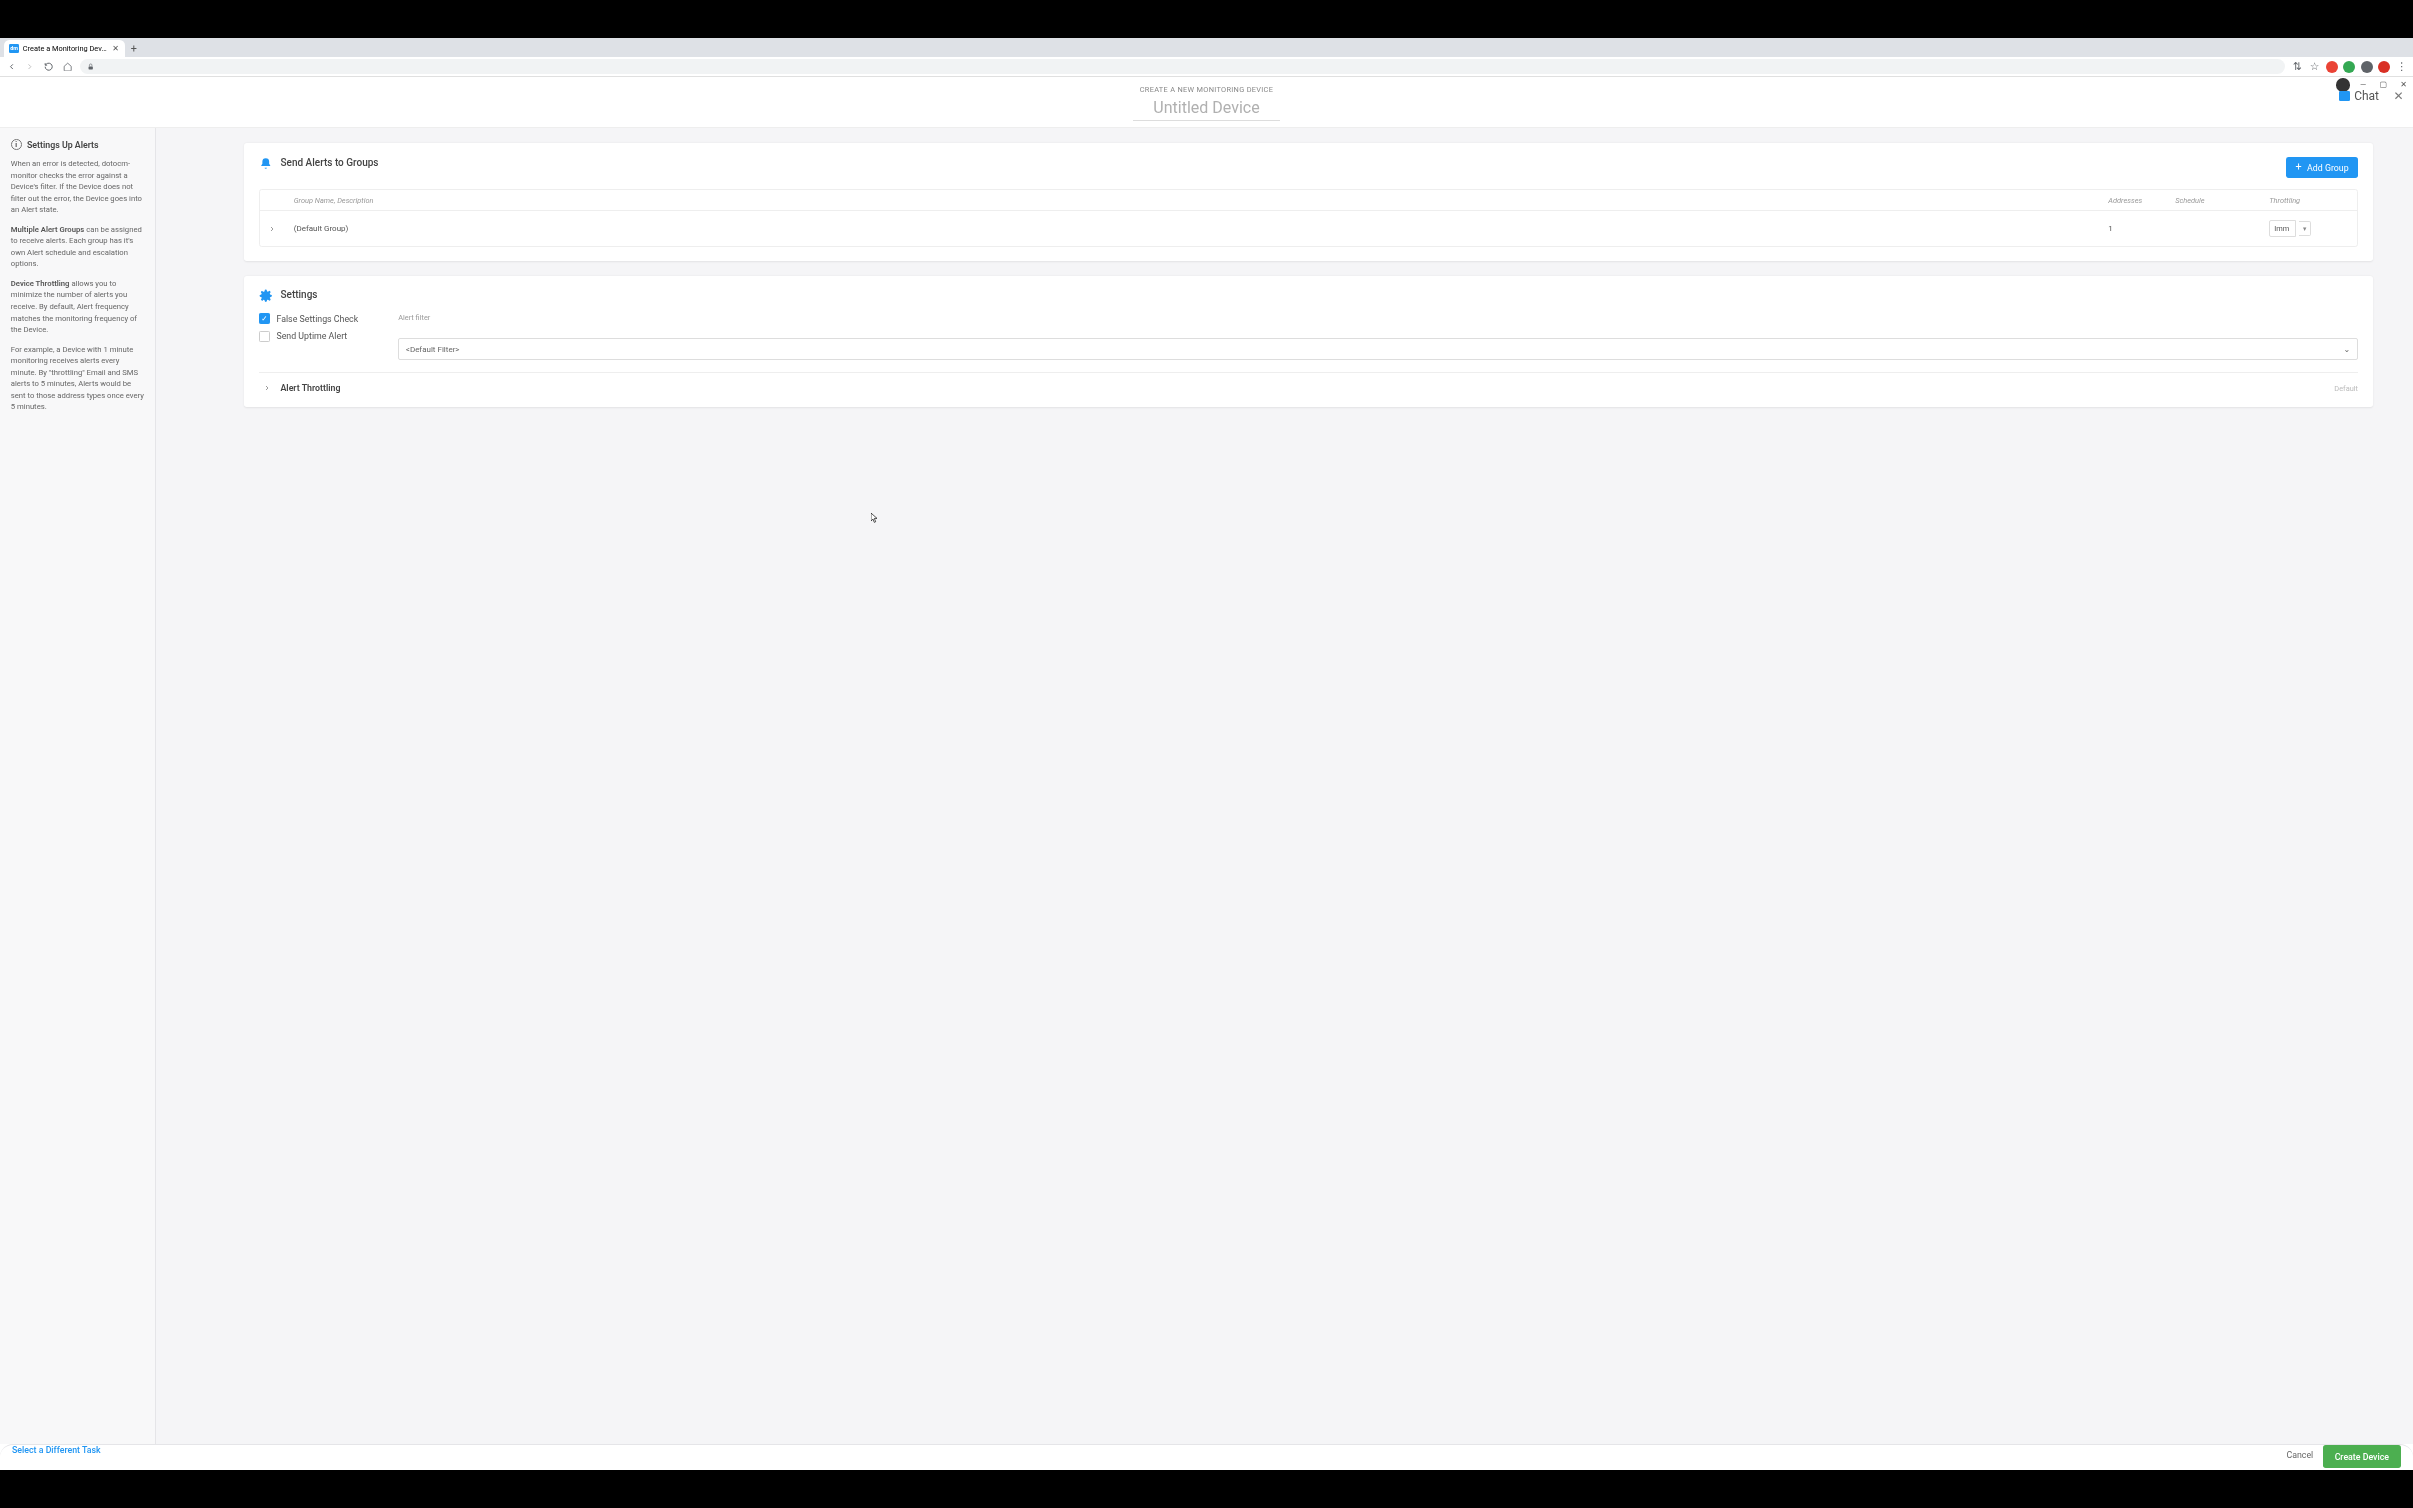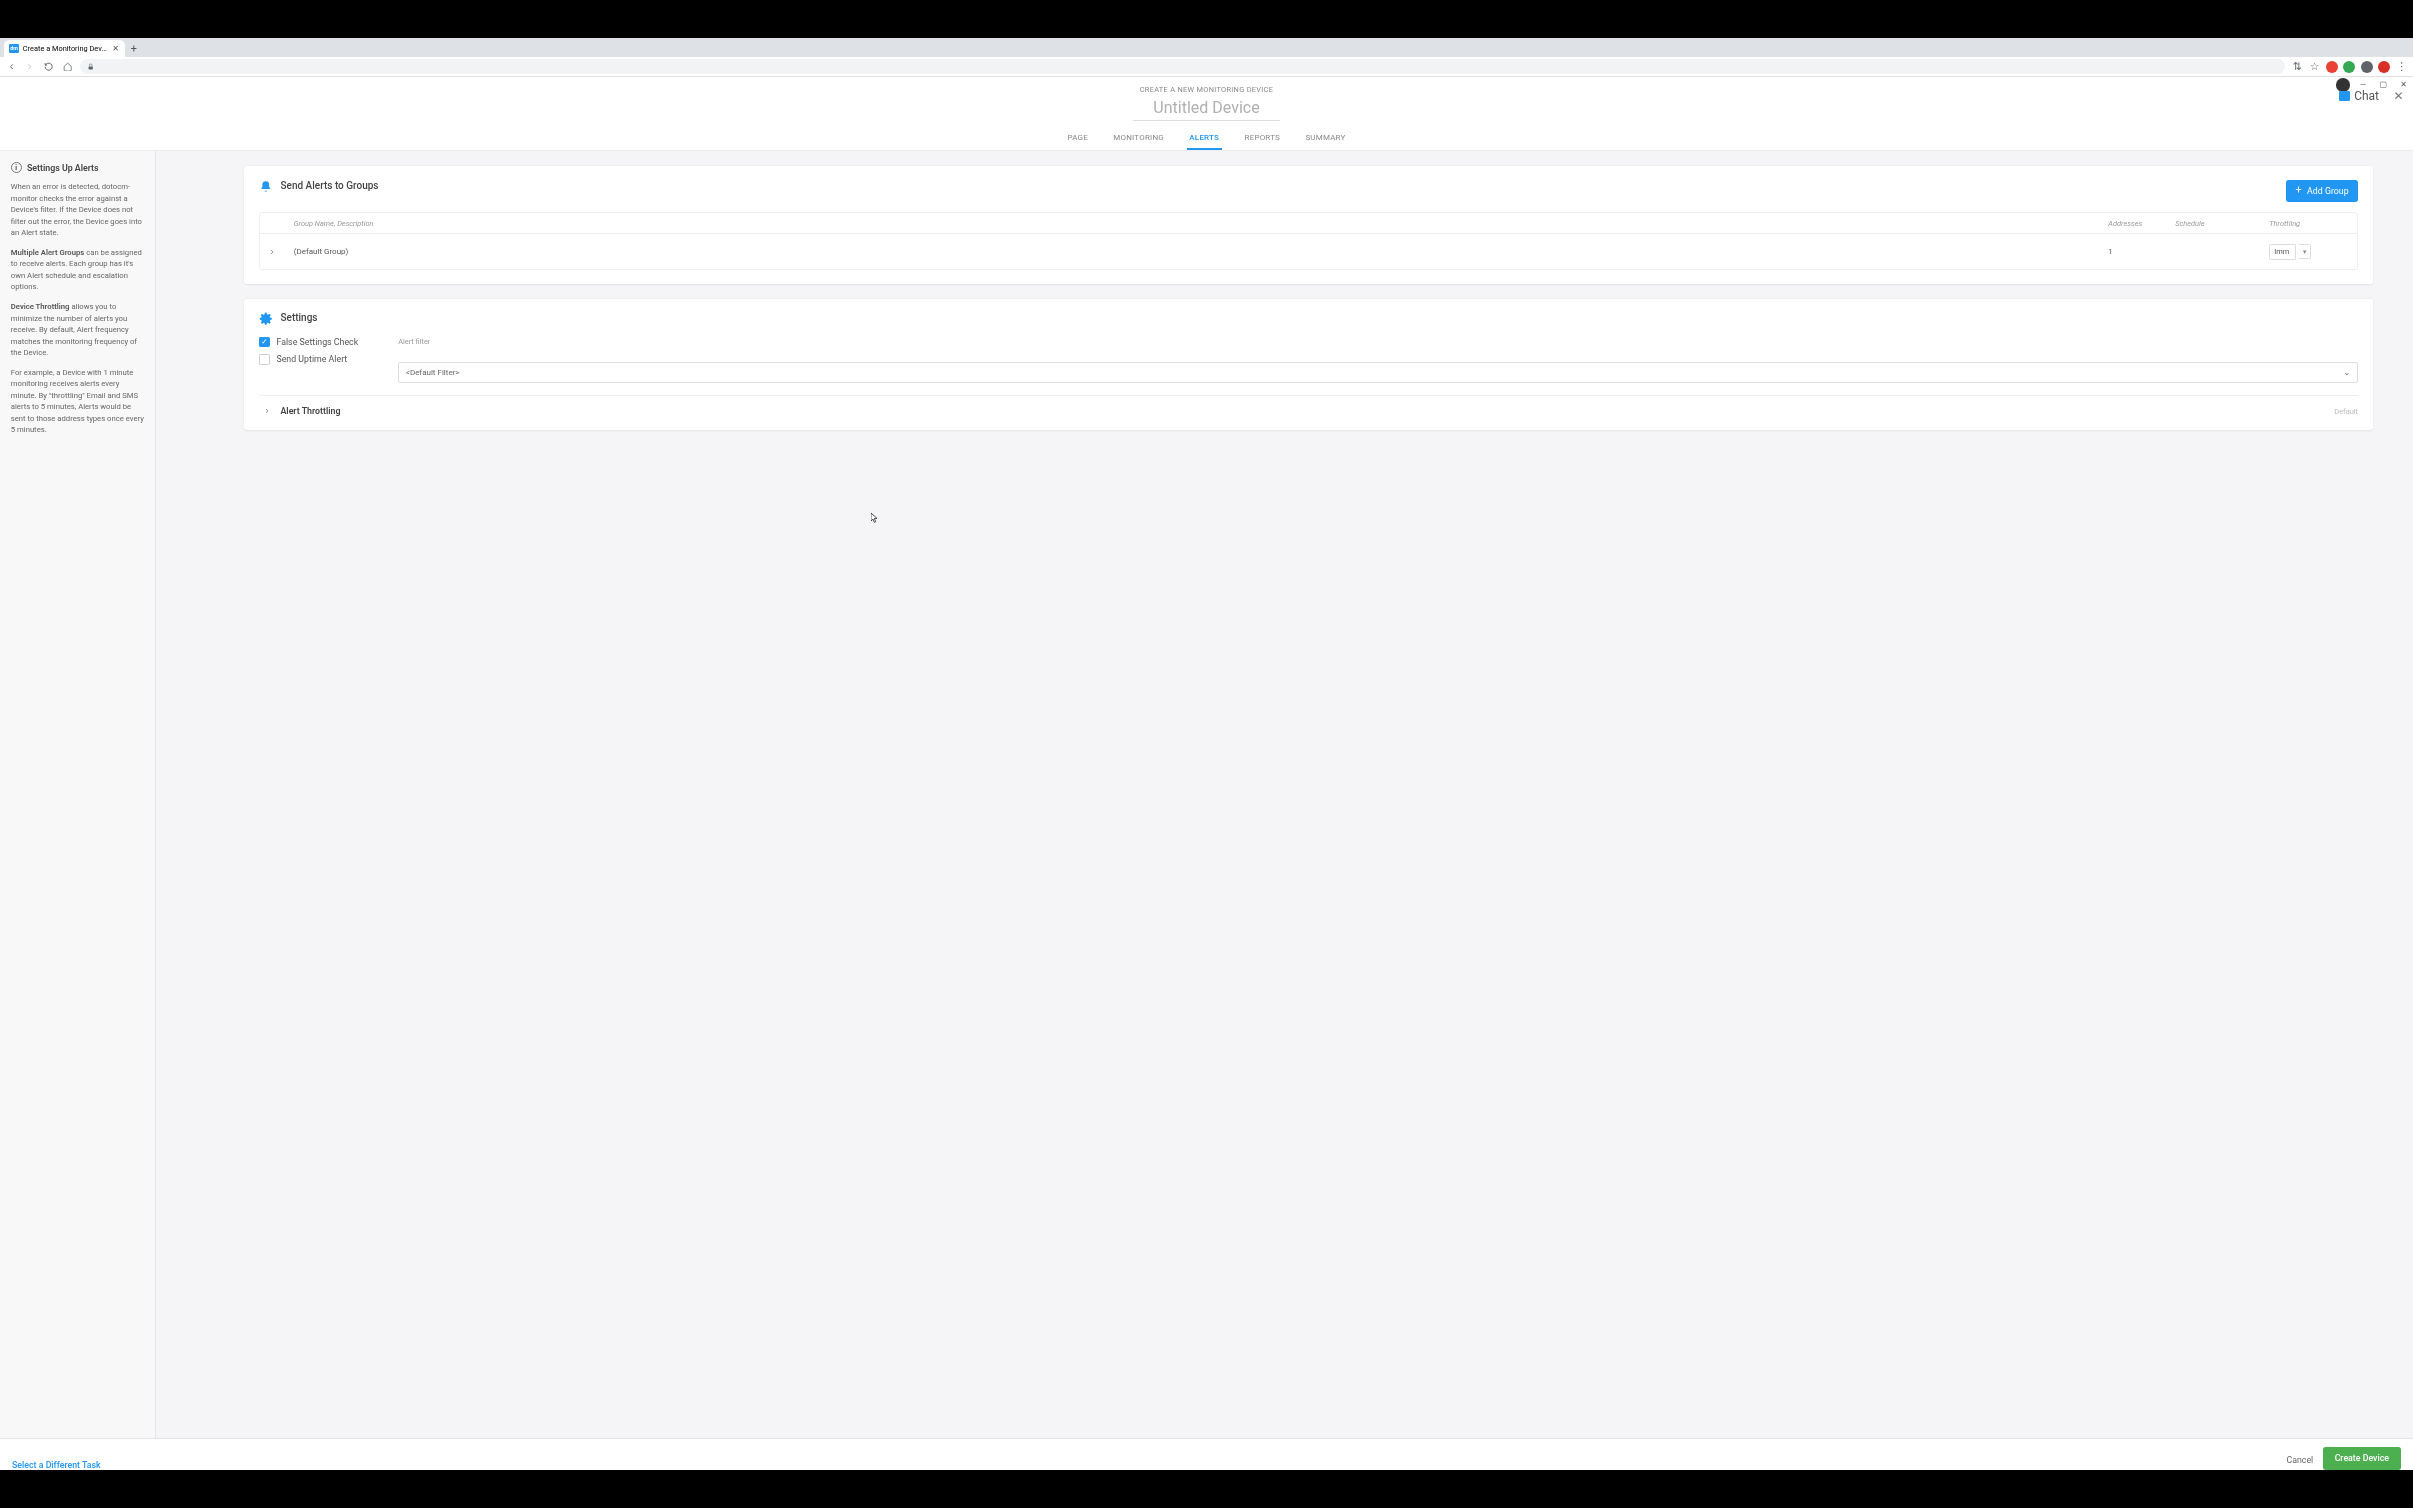--- a/index.html
+++ b/index.html
@@ -69,21 +69,21 @@
 .filter-col { flex:1;}
 .filter-col label{font-size:7.4px;color:#999;display:block;margin-bottom:16px;}
 .select { border:0.7px solid #ddd;border-radius:2px;padding:5.4px 6.7px;font-size:8px;color:#666;display:flex;justify-content:space-between;align-items:center;cursor:pointer;gap:40px;}
 
 .throttle-row { border-top:0.7px solid #eee;margin-top:12px;padding-top:9.4px;display:flex;align-items:center;gap:8px;}
 .throttle-row .chev{margin-left:2.7px;}
 .throttle-row h4{font-size:8.8px;font-weight:600;color:#444;}
 .throttle-row .badge{margin-left:auto;font-size:7.4px;color:#bbb;}
 
 
-.footer { height:32px;border-top:0.7px solid #e5e5e8;background:#fff;display:flex;align-items:flex-end;padding:0 12px;}
+.footer { height:26px;border-top:0.7px solid #e5e5e8;background:#fff;display:flex;align-items:flex-start;padding:0 12px;border-radius:17px;}
 .footer .link{color:#2196f3;font-size:8.8px;font-weight:500;cursor:pointer;}
 .footer .spacer{flex:1;}
 .footer .cancel{background:none;border:none;color:#666;font-size:8.8px;padding:5.4px 9.4px;cursor:pointer;}
 .footer .create{background:#4caf50;color:#fff;border:none;border-radius:2.7px;padding:6.7px 12px;font-size:8.8px;font-weight:500;cursor:pointer;}
 
 .cursor { position:absolute; width:8px;height:10.8px; pointer-events:none;}
 svg{display:block;}
 </style>
 </head>
 <body>
@@ -145,27 +145,20 @@
   </div>
 
   <div class="app-header">
     <div class="subtitle">CREATE A NEW MONITORING DEVICE</div>
     <div class="device-name">Untitled Device</div>
     <div class="chat-btn">
       <span class="chat-ico"></span>
       <span>Chat</span>
     </div>
     <div class="close-panel">✕</div>
-    <div class="tabs-row" id="tabs-row">
-        <div class="tabitem">PAGE</div>
-        <div class="tabitem">MONITORING</div>
-        <div class="tabitem active">ALERTS</div>
-        <div class="tabitem">REPORTS</div>
-        <div class="tabitem">SUMMARY</div>
-      </div>
   </div>
 
   <div class="body-area">
     <div class="sidebar">
       <h4>
         <span class="info-ico">i</span>
         <span>Settings Up Alerts</span>
       </h4>
       <p>When an error is detected, dotocm-monitor checks the error against a Device's filter. If the Device does not filter out the error, the Device goes into an Alert state.</p>
       <p><b>Multiple Alert Groups</b><span> can be assigned to receive alerts. Each group has it's own Alert schedule and escalation options.</span></p>

